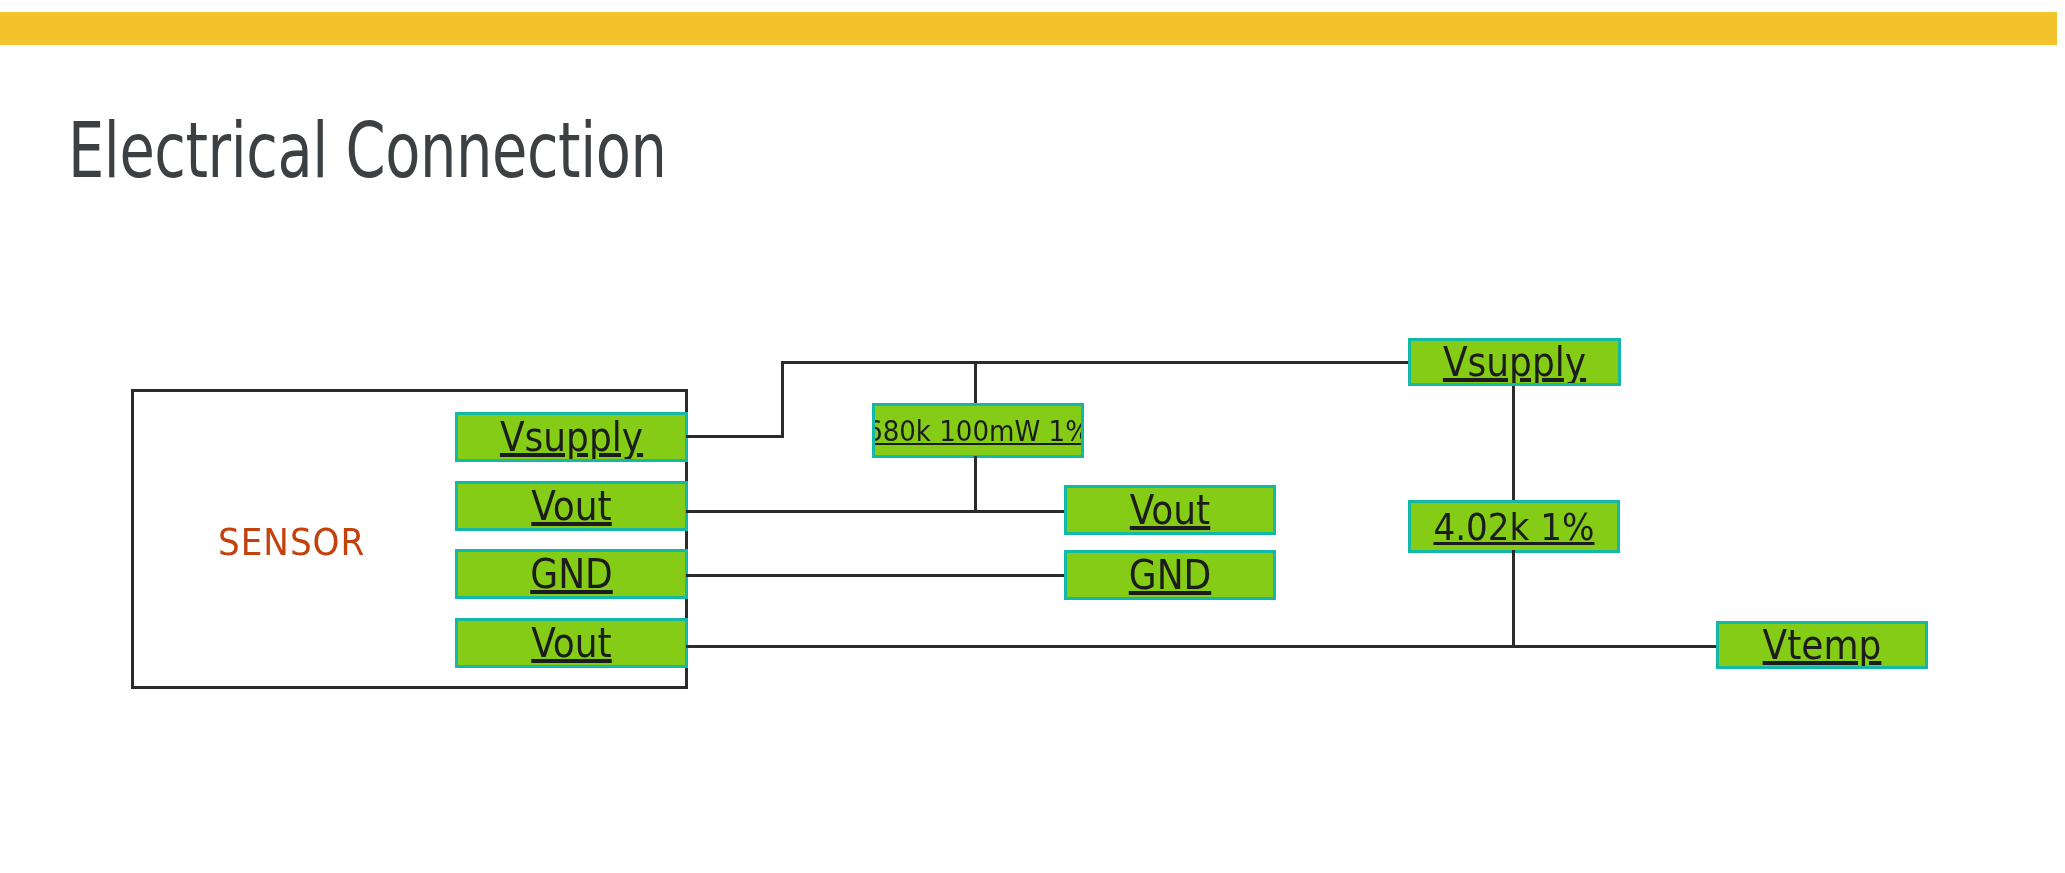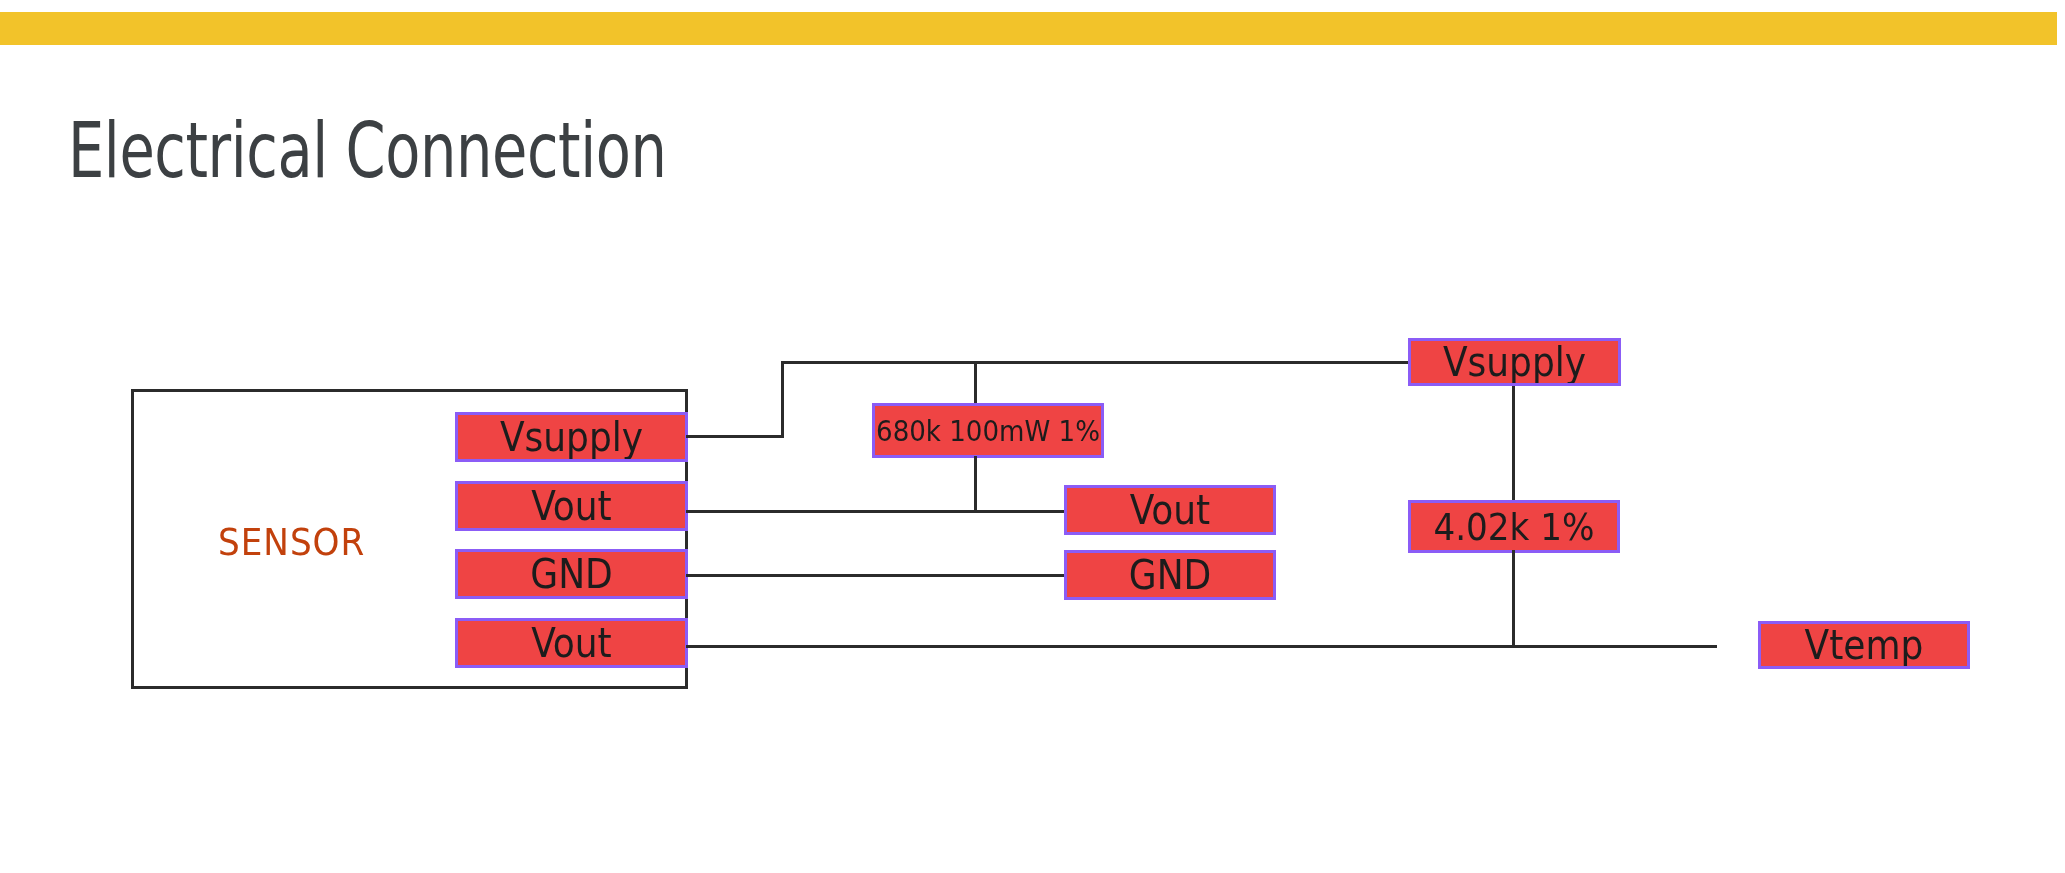--- a/index.html
+++ b/index.html
@@ -61,30 +61,31 @@
   .wire {
     position: absolute;
     background: #2b2b2b;
   }
   .wire.h { height: 3px; }
   .wire.v { width: 3px; }
 
   .box {
     position: absolute;
     box-sizing: border-box;
-    border: 3px solid #8b5cf6;
-    background: #ef4444;
+    border: 3px solid #14b8a6;
+    background: #84cc16;
     display: flex;
     align-items: center;
     justify-content: center;
     color: #1c1c1c;
     font-family: "DejaVu Sans Condensed", "Liberation Sans Narrow", "Liberation Sans", sans-serif;
     font-weight: 400;
     white-space: nowrap;
     overflow: hidden;
+    text-decoration: underline;
   }
 
   .pin-label  { font-size: 40px; }
   .term-label { font-size: 40px; }
   .res-label  { font-size: 29px; }
   .res-label-big { font-size: 38px; }
 
   #sensor-box {
     position: absolute;
     left: 131px;
@@ -123,35 +124,35 @@
     <div class="box pin-label" style="left:455px; top:404px; width:233px; height:50px;">Vsupply</div>
     <div class="box pin-label" style="left:455px; top:473px; width:233px; height:50px;">Vout</div>
     <div class="box pin-label" style="left:455px; top:541px; width:233px; height:50px;">GND</div>
     <div class="box pin-label" style="left:455px; top:610px; width:233px; height:50px;">Vout</div>
 
     <div class="wire h" style="left:686px; top:427px; width:98px;"></div>
     <div class="wire v" style="left:781px; top:353px; height:77px;"></div>
     <div class="wire h" style="left:781px; top:353px; width:630px;"></div>
 
     <div class="wire v" style="left:974px; top:353px; height:43px;"></div>
-    <div class="box res-label" style="left:872px; top:395px; width:232px; height:55px;">680k 100mW 1%</div>
+    <div class="box res-label" style="left:872px; top:395px; width:212px; height:55px;">680k 100mW 1%</div>
     <div class="wire v" style="left:974px; top:448px; height:57px;"></div>
 
     <div class="wire h" style="left:686px; top:502px; width:380px;"></div>
 
     <div class="wire h" style="left:686px; top:566px; width:380px;"></div>
 
     <div class="wire h" style="left:686px; top:637px; width:1031px;"></div>
 
     <div class="wire v" style="left:1512px; top:377px; height:133px;"></div>
     <div class="box res-label-big" style="left:1408px; top:492px; width:212px; height:53px;">4.02k 1%</div>
     <div class="wire v" style="left:1512px; top:542px; height:98px;"></div>
 
     <div class="box term-label" style="left:1408px; top:330px; width:213px; height:48px;">Vsupply</div>
 
     <div class="box term-label" style="left:1064px; top:477px; width:212px; height:50px;">Vout</div>
 
     <div class="box term-label" style="left:1064px; top:542px; width:212px; height:50px;">GND</div>
 
-    <div class="box term-label" style="left:1716px; top:613px; width:212px; height:48px;margin-left:42px;">Vtemp</div>
+    <div class="box term-label" style="left:1716px; top:613px; width:212px; height:48px;">Vtemp</div>
 
   </div>
 </div>
 
 </body></html>

